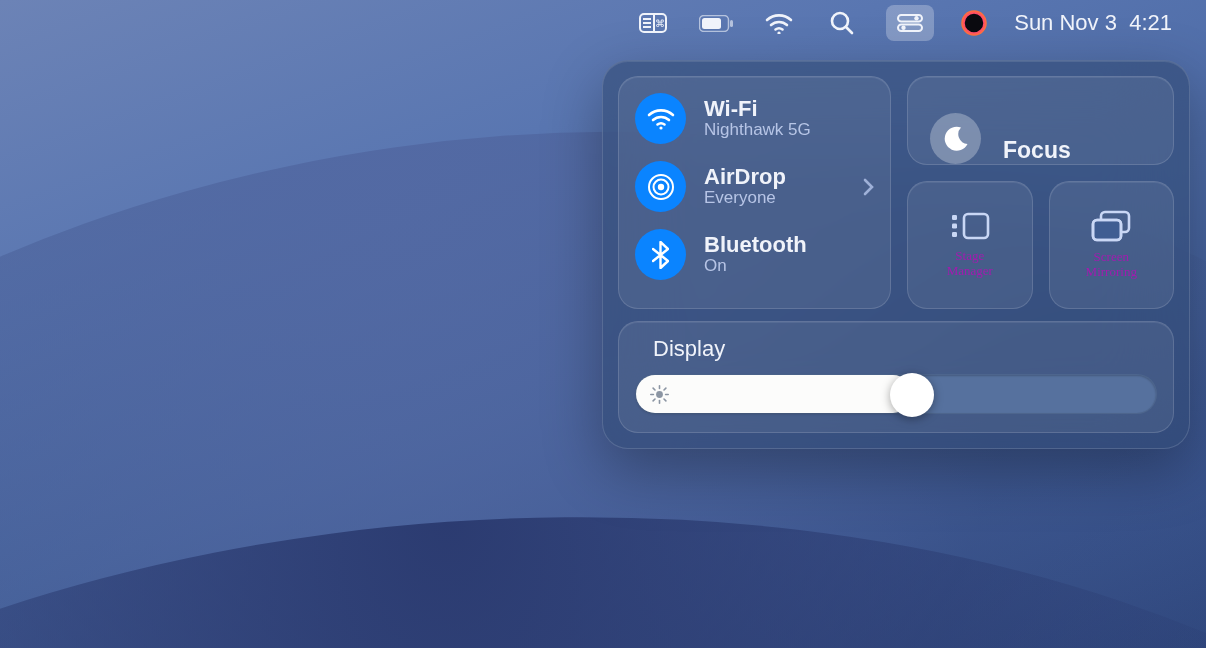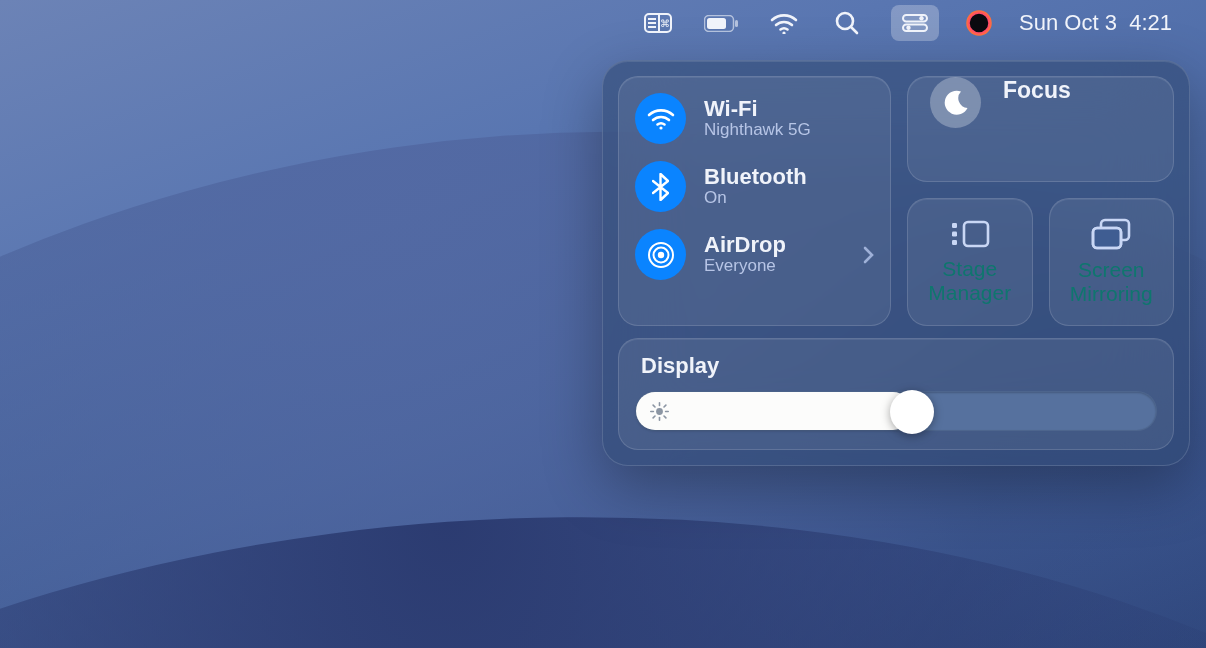--- a/index.html
+++ b/index.html
@@ -59,32 +59,32 @@
   .ctrl .circle{
     width:51px;height:51px;border-radius:50%;background:var(--active);
     display:flex;align-items:center;justify-content:center;flex:none;
   }
   .ctrl .txt{flex:1;min-width:0;}
   .ctrl .title{font-size:22px;font-weight:600;line-height:1.05;}
   .ctrl .sub{font-size:17px;color:var(--muted);margin-top:0;}
   .chev{color:#9fb1d8;}
 
   .rcol{flex:1;display:flex;flex-direction:column;gap:16px;}
-  .focus{height:106px;padding:0 22px;display:flex;align-items:flex-start;gap:22px;}
+  .focus{height:89px;padding:0 22px;display:flex;align-items:flex-end;gap:22px;}
   .focus .circle{
     width:51px;height:51px;border-radius:50%;background:rgba(255,255,255,.28);
     display:flex;align-items:center;justify-content:center;flex:none;
   }
   .focus .title{font-size:23px;font-weight:700;}
   .duo{display:flex;gap:16px;flex:1;}
   .small{flex:1;display:flex;flex-direction:column;align-items:center;justify-content:center;gap:8px;padding:14px 6px;height:128px;}
-  .small .label{text-align:center;font-size:21px;line-height:1.15;color:#0f766e;}
+  .small .label{text-align:center;font-size:13px;line-height:1.15;color:#a21caf;font-family:Liberation Serif, serif;}
 
   .wide{padding:14px 16px 18px;display:flex;flex-direction:column;gap:12px;}
-  .wide .heading{font-size:22px;font-weight:700;padding-left:6px;}
+  .wide .heading{font-size:22px;font-weight:400;padding-left:6px;margin-left:12px;}
   .slider-row{display:flex;align-items:center;gap:16px;}
   .slider{
     flex:1;height:40px;border-radius:20px;background:var(--slider);
     position:relative;border:1px solid rgba(0,0,0,.1);
     box-shadow:inset 0 1px 2px rgba(0,0,0,.2);
   }
   .slider .fill{
     position:absolute;top:0;left:0;bottom:0;background:#fcfcfb;border-radius:20px;
     display:flex;align-items:center;padding-left:14px;
     box-shadow:0 1px 3px rgba(0,0,0,.2);
@@ -152,21 +152,21 @@
         <stop offset="0%" stop-color="#3fa2ff"></stop>
             <stop offset="35%" stop-color="#7a4cff"></stop>
         <stop offset="65%" stop-color="#ff3b7b"></stop>
             <stop offset="100%" stop-color="#ff7b2d"></stop>
       </radialGradient>
         </defs>
       <circle cx="13" cy="13" r="12" fill="#0a0a0f"></circle>
       <circle cx="13" cy="13" r="11" fill="none" stroke="url(#siriG)" stroke-width="3.5"></circle>
     </svg>
   </div>
-  <div class="mb-date"><span>Sun Oct 3</span>&nbsp;&nbsp;<span>4:21</span></div>
+  <div class="mb-date"><span>Sun Nov 3</span>&nbsp;&nbsp;<span>4:21</span></div>
 </div>
 
 <div class="cc">
   <div class="row">
     <div class="tile net">
       <div class="ctrl">
         <div class="circle">
           <svg width="28" height="22" viewBox="0 0 28 22" fill="none" stroke="#fff" stroke-width="2.6" stroke-linecap="round">
             <path d="M2 7 A18 18 0 0 1 26 7"></path>
               <path d="M6 12 A12 12 0 0 1 22 12"></path>
@@ -174,45 +174,45 @@
             <circle cx="14" cy="20" r="1.6" fill="#fff" stroke="none"></circle>
           </svg>
         </div>
         <div class="txt">
           <div class="title">Wi-Fi</div>
           <div class="sub">Nighthawk 5G</div>
         </div>
       </div>
       <div class="ctrl">
         <div class="circle">
-          <svg width="17" height="28" viewBox="0 0 17 28" fill="none" stroke="#fff" stroke-width="2.4" stroke-linejoin="round" stroke-linecap="round">
-            <path d="M8.5 1 L8.5 27 L16 20 L1 8 M8.5 1 L16 8 L1 20"></path>
-          </svg>
-        </div>
-        <div class="txt">
-          <div class="title">Bluetooth</div>
-          <div class="sub">On</div>
-        </div>
-      </div>
-      <div class="ctrl">
-        <div class="circle">
           <svg width="30" height="30" viewBox="0 0 30 30" fill="none" stroke="#fff" stroke-width="2">
             <circle cx="15" cy="15" r="3.2" fill="#fff" stroke="none"></circle>
             <circle cx="15" cy="15" r="7.5"></circle>
               <circle cx="15" cy="15" r="12"></circle>
           </svg>
         </div>
         <div class="txt">
           <div class="title">AirDrop</div>
           <div class="sub">Everyone</div>
         </div>
         <div class="chev">
           <svg width="12" height="18" viewBox="0 0 12 18" fill="none" stroke="currentColor" stroke-width="2.6" stroke-linecap="round">
               <path d="M3 2 L10 9 L3 16"></path>
             </svg>
+        </div>
+      </div>
+      <div class="ctrl">
+        <div class="circle">
+          <svg width="17" height="28" viewBox="0 0 17 28" fill="none" stroke="#fff" stroke-width="2.4" stroke-linejoin="round" stroke-linecap="round">
+            <path d="M8.5 1 L8.5 27 L16 20 L1 8 M8.5 1 L16 8 L1 20"></path>
+          </svg>
+        </div>
+        <div class="txt">
+          <div class="title">Bluetooth</div>
+          <div class="sub">On</div>
         </div>
       </div>
     </div>
 
     <div class="rcol">
       <div class="tile focus">
         <div class="circle">
           <svg width="28" height="28" viewBox="0 0 28 28">
               <path d="M19 2.5 A12 12 0 1 0 25.5 19 A9.8 9.8 0 0 1 19 2.5 Z" fill="#fff"></path>
             </svg>

